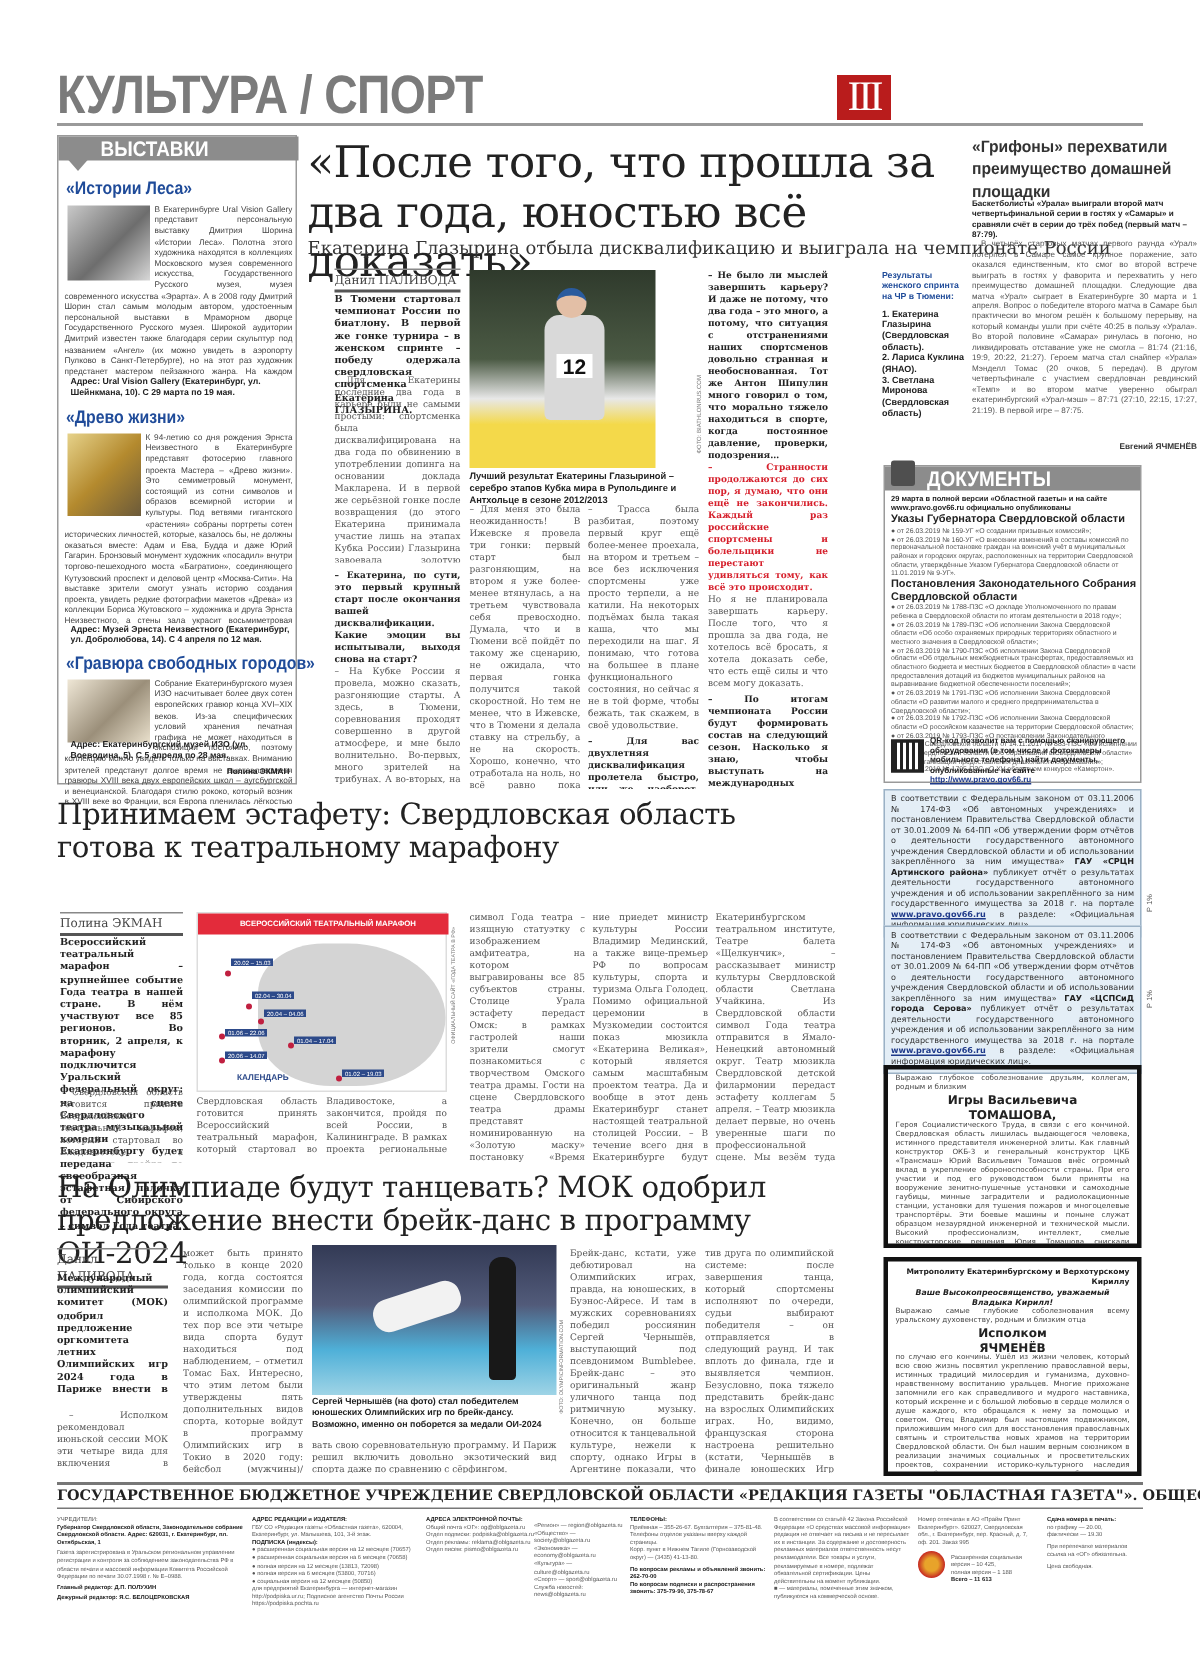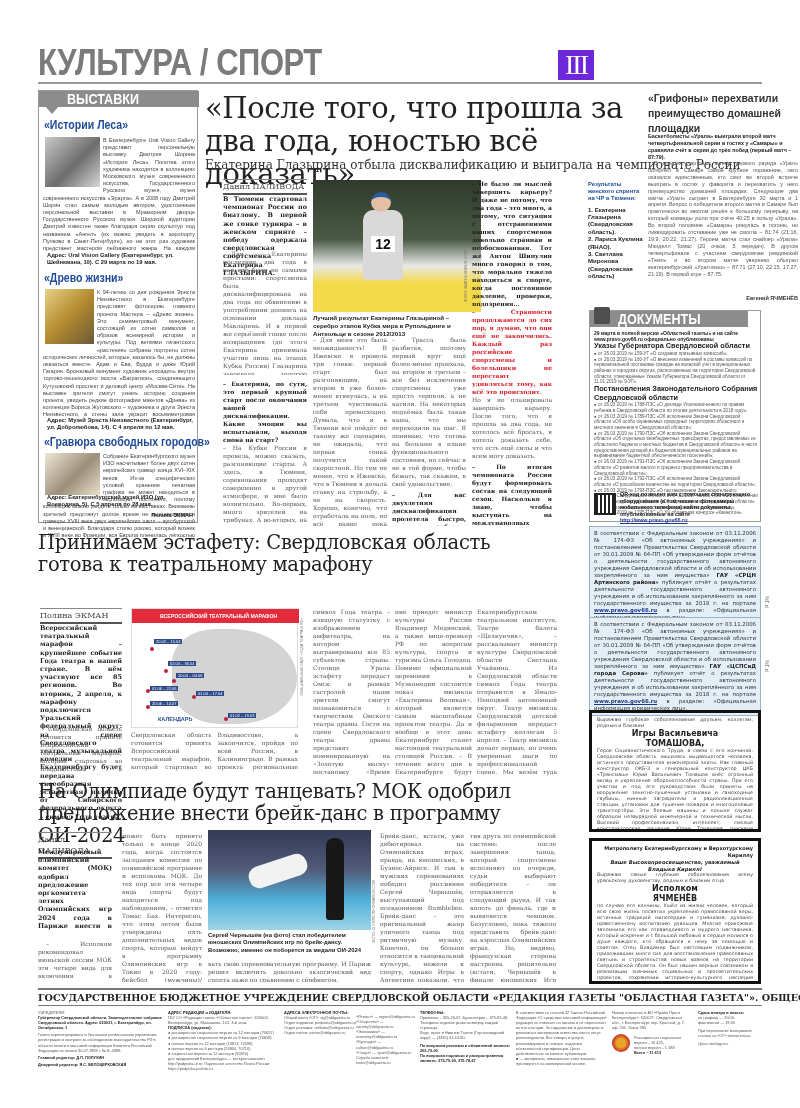--- a/index.html
+++ b/index.html
@@ -7,21 +7,21 @@
   body { font-family: "Liberation Serif", serif; color: #222; position: relative; }
   .abs { position: absolute; }
   .sans { font-family: "Liberation Sans", sans-serif; }
 
   
   #masthead { left: 38px; top: 44px; width: 724px; height: 40px; border-bottom: 2px solid #9a9a9a; }
   #section-title { left: 0; top: 0; font: bold 36px/38px "Liberation Sans", sans-serif; color: #7b7b7b; letter-spacing: -0.5px; transform: scaleX(0.86); transform-origin: left top; white-space: nowrap; }
   #editor-block { left: 273px; top: 3px; font: 9px/11px "DejaVu Serif", serif; color: #333; white-space: nowrap; }
   #editor-block b { font-weight: bold; }
   #editor-block a { color: #1f3a8a; text-decoration: underline; }
-  #page-num { left: 520px; top: 6px; width: 36px; height: 30px; background: #6d28d9; color: #fff; font: 28px/30px "Liberation Serif", serif; text-align: center; letter-spacing: -2px; }
+  #page-num { left: 520px; top: 6px; width: 36px; height: 30px; background: #b91c1c; color: #fff; font: 28px/30px "Liberation Serif", serif; text-align: center; letter-spacing: -2px; }
   #paper-block { left: 572px; top: 5px; font: 10px/12px "DejaVu Serif", serif; color: #333; white-space: nowrap; }
   #paper-name { font: 13px/14px "Liberation Serif", serif; }
   #paper-url { font: bold 8px/11px "DejaVu Serif", serif; color: #1f3a8a; text-decoration: underline; }
   #paper-date { font: 6px/9px "DejaVu Sans", sans-serif; color: #333; }
 
   
   #exhibitions { left: 38px; top: 90px; width: 160px; height: 433px; border: 1px solid #9a9a9a; }
   #ex-header { left: 0; top: 0; width: 160px; height: 16px; background: #8c8c8c; }
   #ex-header-label { left: 28px; top: 0; font: bold 14px/16px "Liberation Sans", sans-serif; color: #fff; transform: scaleX(0.9); transform-origin: left top; }
   #ex-header-arrow { left: 6px; top: 15px; width: 0; height: 0; border-left: 7px solid transparent; border-right: 7px solid transparent; border-top: 8px solid #8c8c8c; }
@@ -32,34 +32,34 @@
   .ex-byline { font: bold 5.5px/7px "Liberation Sans", sans-serif; color: #222; text-align: right; }
 
   
   #main-headline { left: 205px; top: 92px; width: 420px; font: 29px/33px "DejaVu Serif", serif; color: #222; letter-spacing: -0.4px; }
   #main-subhead { left: 205px; top: 158px; width: 420px; font: 12px/14px "DejaVu Serif", serif; color: #333; white-space: nowrap; }
   .byline-box { border-top: 1px solid #888; border-bottom: 2px solid #555; font: 8px/11px "DejaVu Serif", serif; color: #444; padding: 1px 0; }
   .lead { font: bold 6.4px/8.2px "DejaVu Serif", serif; color: #222; text-align: justify; }
   .body { font: 6px/8px "DejaVu Serif", serif; color: #555; text-align: justify; }
   .body .q { font-weight: bold; color: #222; }
   .body .red { color: #d6202c; font-weight: bold; }
-  #biathlon-photo { left: 313px; top: 180px; width: 168px; height: 132px; background: linear-gradient(180deg,#2f3a2c 0%,#4b5a44 45%,#e8e8e8 65%,#f4d94a 78%,#f4d94a 100%); overflow: hidden; }
+  #biathlon-photo { left: 313px; top: 180px; width: 124px; height: 132px; background: linear-gradient(180deg,#2f3a2c 0%,#4b5a44 45%,#e8e8e8 65%,#f4d94a 78%,#f4d94a 100%); overflow: hidden; }
   #photo-caption { left: 313px; top: 314px; width: 160px; font: bold 6.2px/8px "Liberation Sans", sans-serif; color: #222; }
   .results { font: bold 5.8px/7.2px "Liberation Sans", sans-serif; color: #1f4b99; }
   .results-list { font: bold 6px/7.4px "Liberation Sans", sans-serif; color: #222; }
 
   
   #gryphons-title { left: 648px; top: 91px; width: 150px; font: bold 11px/15px "Liberation Sans", sans-serif; color: #333; transform: scaleX(0.95); transform-origin: left top; }
   #gryphons-lead { left: 648px; top: 133px; width: 150px; font: bold 5.4px/7px "Liberation Sans", sans-serif; color: #222; }
   #gryphons-body { left: 648px; top: 160px; width: 150px; font: 5.4px/6.9px "Liberation Sans", sans-serif; color: #555; text-align: justify; }
   #gryphons-byline { left: 648px; top: 295px; width: 150px; font: bold 5.5px/7px "Liberation Sans", sans-serif; color: #333; text-align: right; }
 
   
   #docs { left: 589px; top: 310px; width: 172px; height: 212px; border: 1px solid #9a9a9a; }
-  #docs-header { left: 0; top: 0; width: 158px; height: 16px; background: #8c8c8c; }
+  #docs-header { left: 0; top: 0; width: 170px; height: 16px; background: #8c8c8c; }
   #docs-label { left: 28px; top: 0; font: bold 14px/16px "Liberation Sans", sans-serif; color: #fff; transform: scaleX(0.9); transform-origin: left top; }
   #docs-icon { left: 4px; top: -4px; width: 16px; height: 17px; background: #4f4f4f; border-radius: 2px; }
   .docs-small { font: bold 5px/6.2px "Liberation Sans", sans-serif; color: #222; }
   .docs-h { font: bold 7.3px/8.5px "Liberation Sans", sans-serif; color: #222; }
   .docs-item { font: 4.6px/5.7px "Liberation Sans", sans-serif; color: #555; }
   #qr { left: 4px; top: 182px; width: 22px; height: 22px; background:
      repeating-linear-gradient(90deg,#222 0 2px,#fff 2px 4px), #222; border: 2px solid #222; }
   #qr-text { left: 30px; top: 180px; width: 138px; font: bold 5.4px/6.6px "Liberation Sans", sans-serif; color: #222; }
   #qr-text a { color: #1f3a8a; text-decoration: underline; }
 

